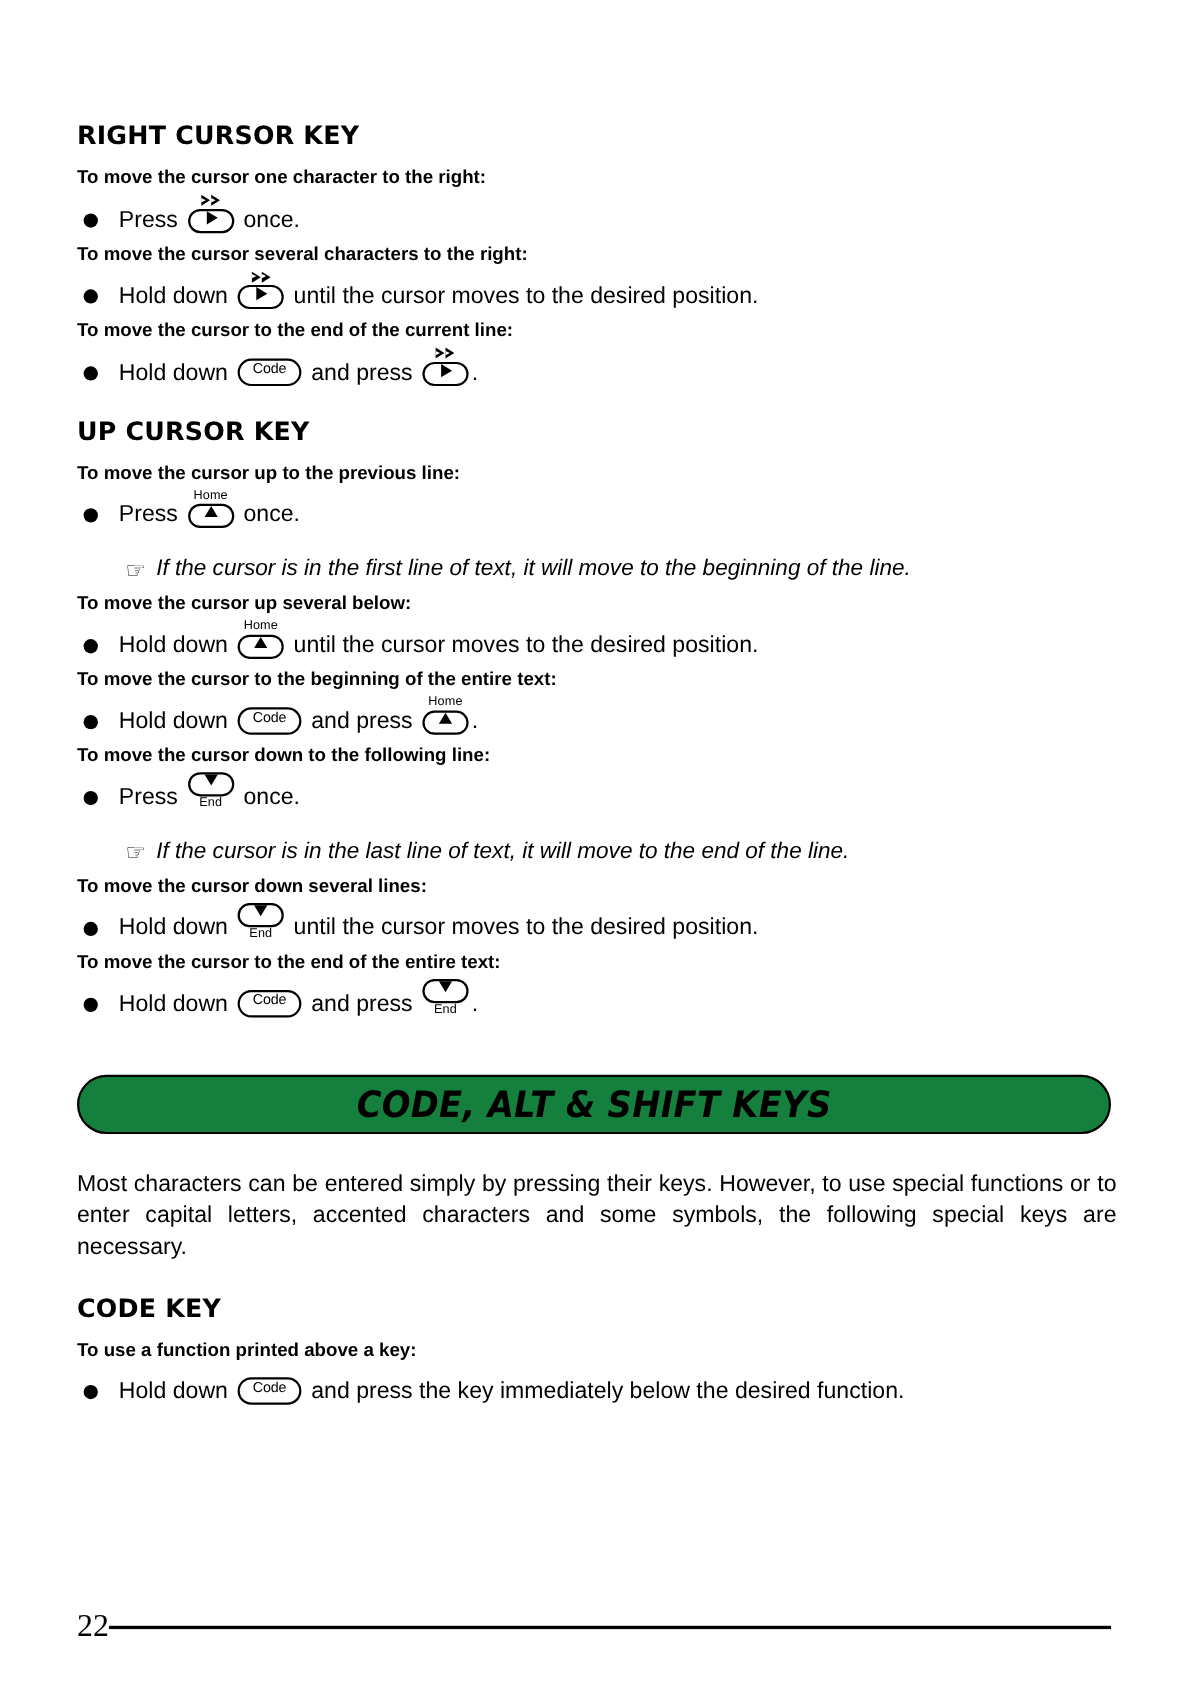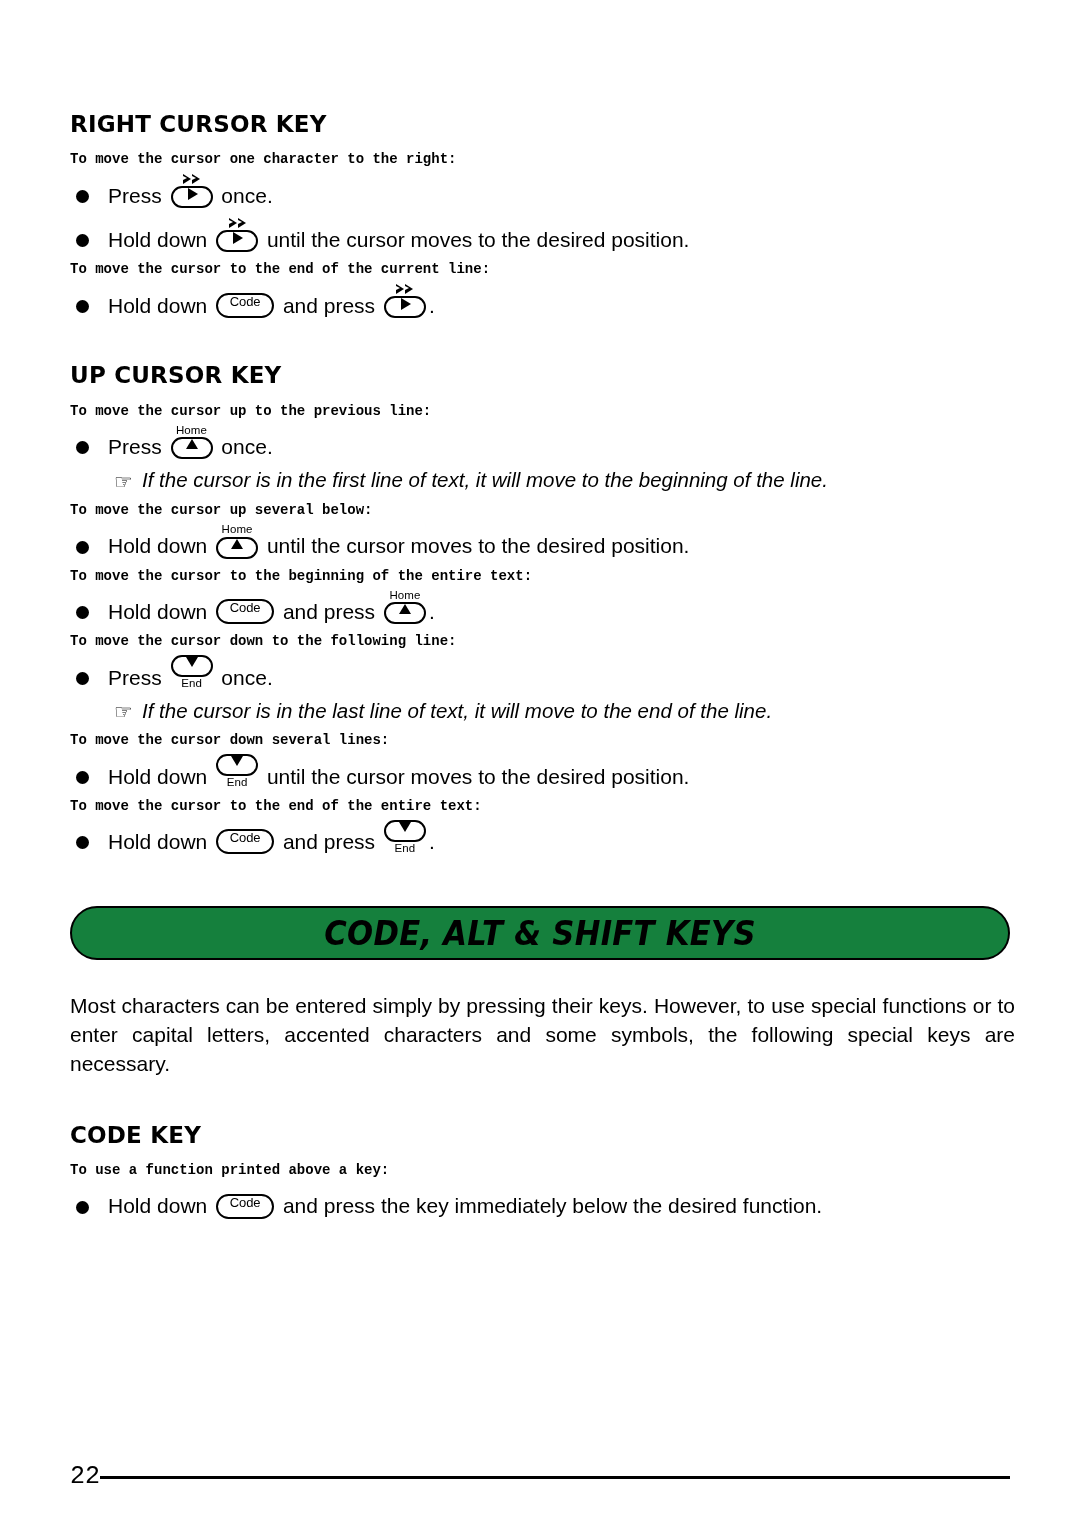--- a/index.html
+++ b/index.html
@@ -33,27 +33,27 @@
   
   .section-head {
     font-family: "DejaVu Sans", sans-serif;
     font-weight: bold;
     font-size: 23px;
     letter-spacing: 0.2px;
     line-height: 1.1;
     margin: 0 0 14px 0;
     white-space: nowrap;
   }
-  .section-head.spaced { margin-top: 45px; }
+  .section-head.spaced { margin-top: 30px; }
 
   
   .sub-head {
-    font-family: Liberation Mono, monospace;
+    font-family: Liberation Sans, sans-serif;
     font-weight: bold;
-    font-size: 14px;
+    font-size: 17px;
     line-height: 1.15;
     margin: 0 0 6px 0;
     white-space: nowrap;
   }
 
   
   .bullet-line {
     display: flex;
     align-items: flex-end;
     font-size: 21px;
@@ -98,21 +98,21 @@
   }
   .note-hand {
     flex: 0 0 auto;
     width: 72px;
     font-style: normal;
     font-size: 21px;
     padding-left: 44px;
     box-sizing: border-box;
     line-height: 1;
   }
-  .note-text { flex: 1 1 auto; white-space: nowrap; }
+  .note-text { flex: 1 1 auto; white-space: nowrap; margin-top: 16px; }
 
   
   .keywrap {
     display: inline-flex;
     flex-direction: column;
     align-items: center;
     justify-content: flex-end;
     vertical-align: bottom;
     margin: 0 3px;
     position: relative;
@@ -238,22 +238,22 @@
   
   .footer {
     position: absolute;
     left: 70px;
     top: 1448px;
     width: 940px;
     display: flex;
     align-items: center;
   }
   .page-num {
-    font-family: Liberation Mono, monospace;
-    font-size: 25px;
+    font-family: Liberation Serif, serif;
+    font-size: 29px;
     line-height: 1;
   }
   .footer-rule {
     flex: 1 1 auto;
     height: 3px;
     background: #000;
     margin-top: 2px;
   }
 </style>
 </head>
@@ -270,20 +270,21 @@
       <span class="bullet-body">
         <span class="txt">Press </span>
         <span class="keywrap">
           <span class="ff-marks"><i class="hollow"></i><i class="hollow"></i></span>
           <span class="key-oval"><span class="tri tri-right"></span></span>
         </span>
         <span class="txt"> once.</span>
       </span>
     </div>
 
+    <h3 class="sub-head">To move the cursor several characters to the right:</h3>
     <div class="bullet-line">
       <span class="bullet-dot"></span>
       <span class="bullet-body">
         <span class="txt">Hold down </span>
         <span class="keywrap">
           <span class="ff-marks"><i class="hollow"></i><i class="hollow"></i></span>
           <span class="key-oval"><span class="tri tri-right"></span></span>
         </span>
         <span class="txt"> until the cursor moves to the desired position.</span>
       </span>

